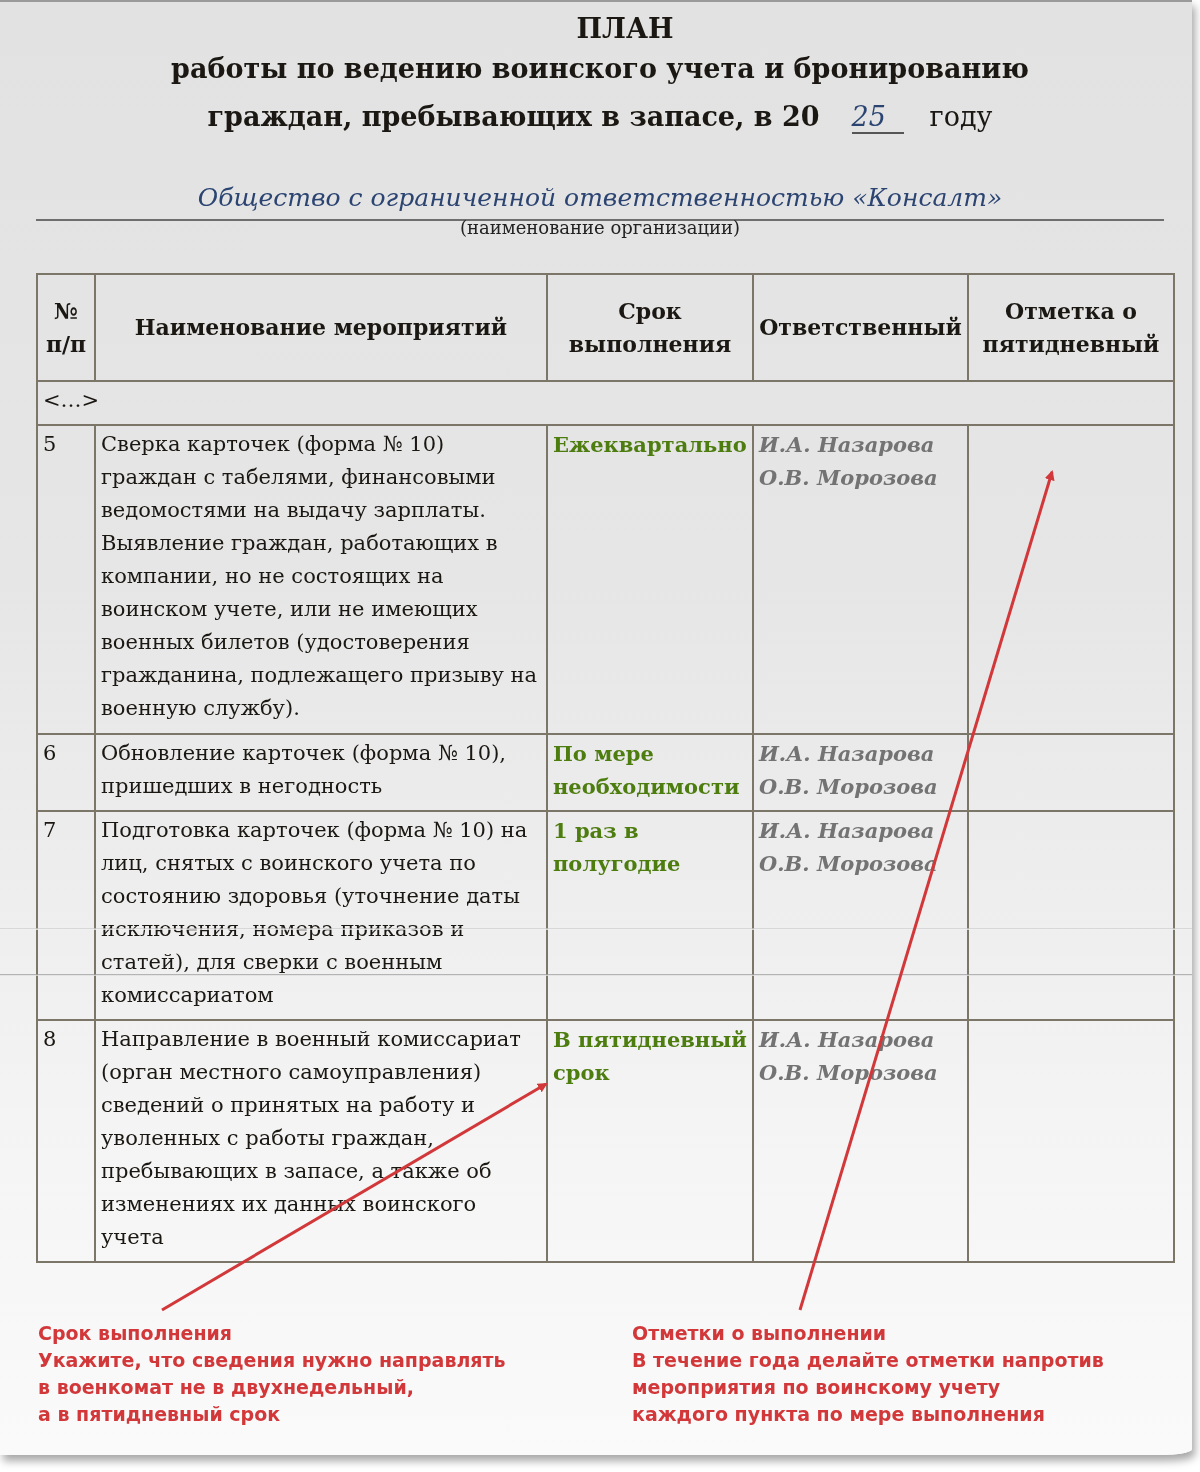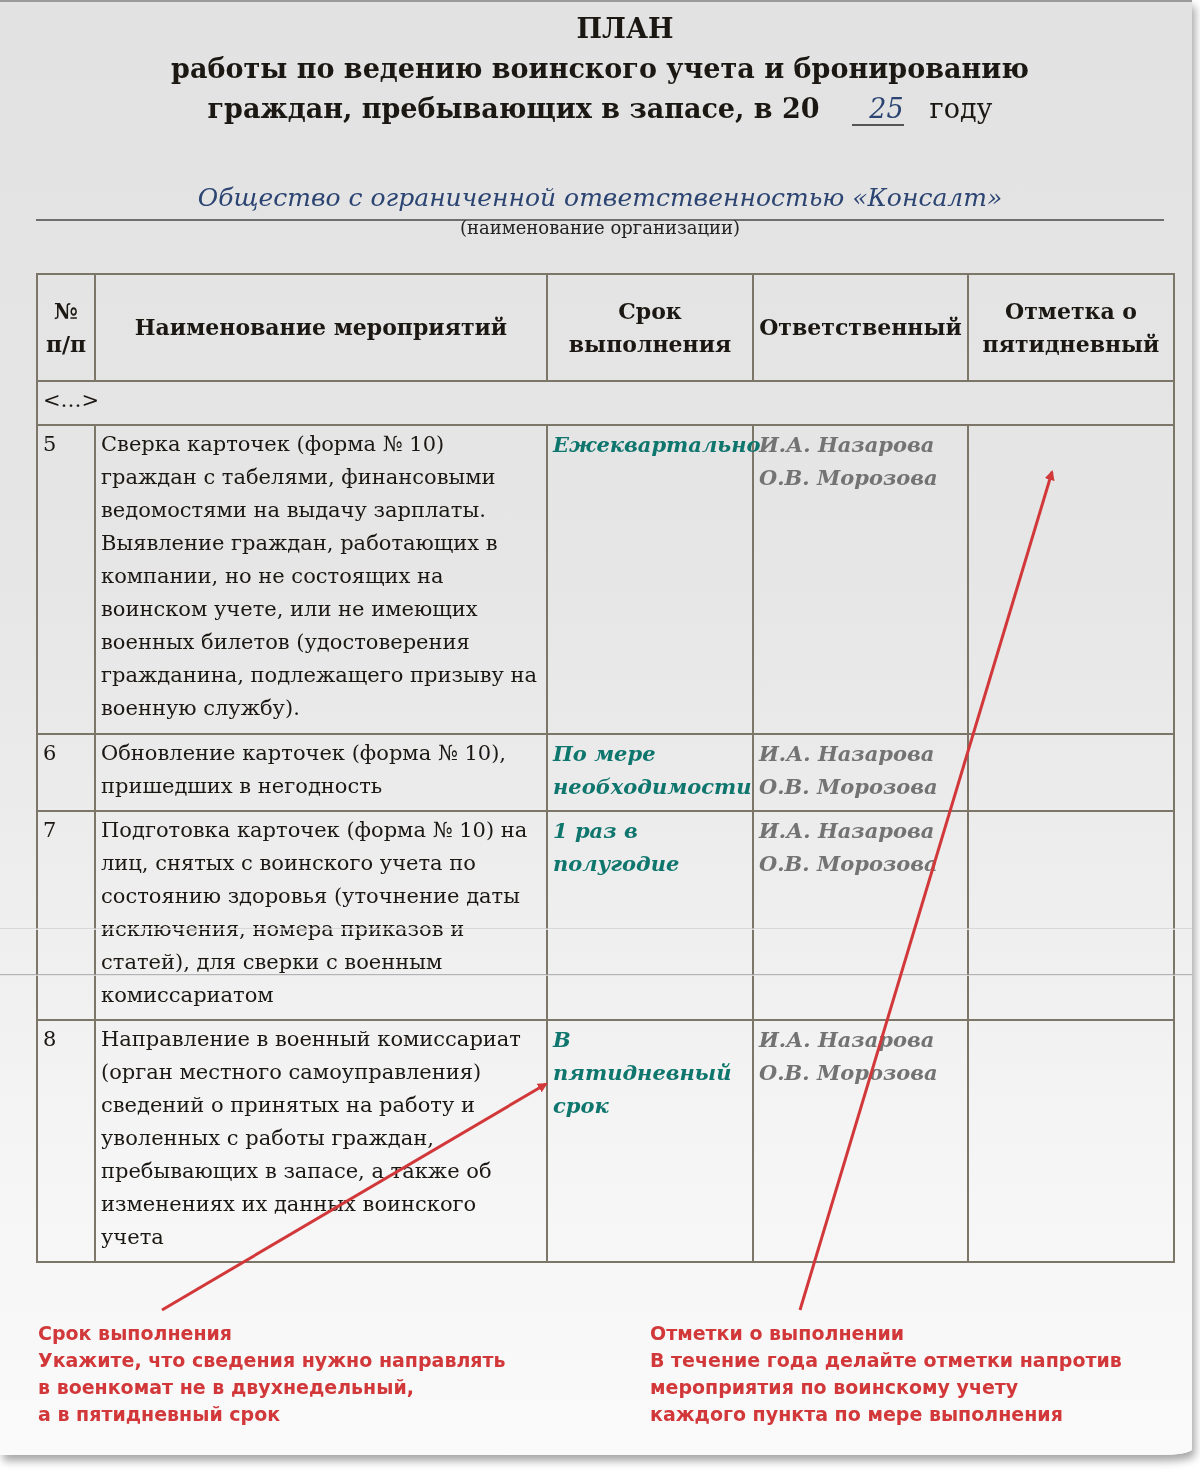--- a/index.html
+++ b/index.html
@@ -16,39 +16,39 @@
     border-bottom-right-radius: 30px 6px;
   }
   .top-edge { position:absolute; left:0; top:0; width:1192px; height:2px; background:#9a9a9a; }
   .fold1 { position:absolute; left:0; top:928px; width:1192px; height:2px; background: linear-gradient(to bottom, rgba(180,180,180,0.6), rgba(255,255,255,0.8)); }
   .fold2 { position:absolute; left:0; top:974px; width:1192px; height:2px; background: linear-gradient(to bottom, rgba(120,120,120,0.7), rgba(255,255,255,0.8)); }
 
   .title { position:absolute; left:0; width:1200px; text-align:center; color:#1b1712; font-weight:bold; font-size:27px; }
   .t1 { top:13px;margin-left:25px; }
   .t2 { top:53px; }
   .t3 { top:93px; }
-  .year-line { display:inline-block; width:52px; border-bottom:2px solid #555; margin: 0 26px 0 32px; color:#2b4472; font-weight:normal; font-style:italic; text-align:right; }
+  .year-line { display:inline-block; width:52px; border-bottom:2px solid #555; margin: 8px 26px 0 32px; color:#2b4472; font-weight:normal; font-style:italic; text-align:left; }
 
   .org { position:absolute; left:36px; width:1128px; top:183px; text-align:center; color:#2b4472; font-style:italic; font-size:25px; padding-bottom:7px; border-bottom:2px solid #6e6e6e; }
   .org-caption { position:absolute; left:0; width:1200px; top:217px; text-align:center; font-size:18px; color:#222; }
 
   table.plan {
     position:absolute; left:36px; top:273px; width:1137px;
     border-collapse: collapse; table-layout: fixed;
     color:#1b1712; font-size:21px; line-height:33px;
   }
   table.plan td, table.plan th { border:2px solid #7b7668; vertical-align:top; padding:2px 5px; }
   table.plan th { font-weight:bold; text-align:center; vertical-align:middle; height:101px; line-height:33px; font-size:22px; }
-  .blue { color:#0f766e; font-style:italic; font-weight:bold; }
+  .blue { color:#4d7c0f; font-weight:bold; }
   .resp { color:#737373; font-style:italic; font-weight:bold;margin-top:24px; }
   .ellipsis-row td { height:38px; padding:4px 5px; }
 
   .note { position:absolute; color:#d2383a; font-family:"DejaVu Sans", sans-serif; font-weight:bold; font-size:19px; line-height:27px; }
   .note-left { left:38px; top:1320px; }
-  .note-right { left:650px; top:1320px; }
+  .note-right { left:632px; top:1320px; }
 
   svg.arrows { position:absolute; left:0; top:0; width:1200px; height:1472px; pointer-events:none; }
 </style>
 </head>
 <body>
 
 <div class="paper">
   <div class="top-edge"></div>
 </div>
 

